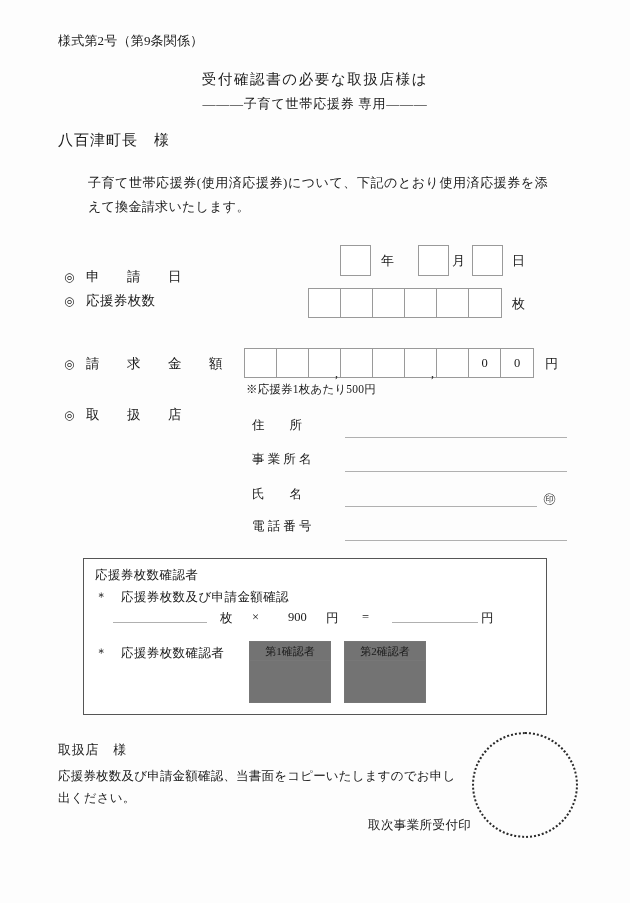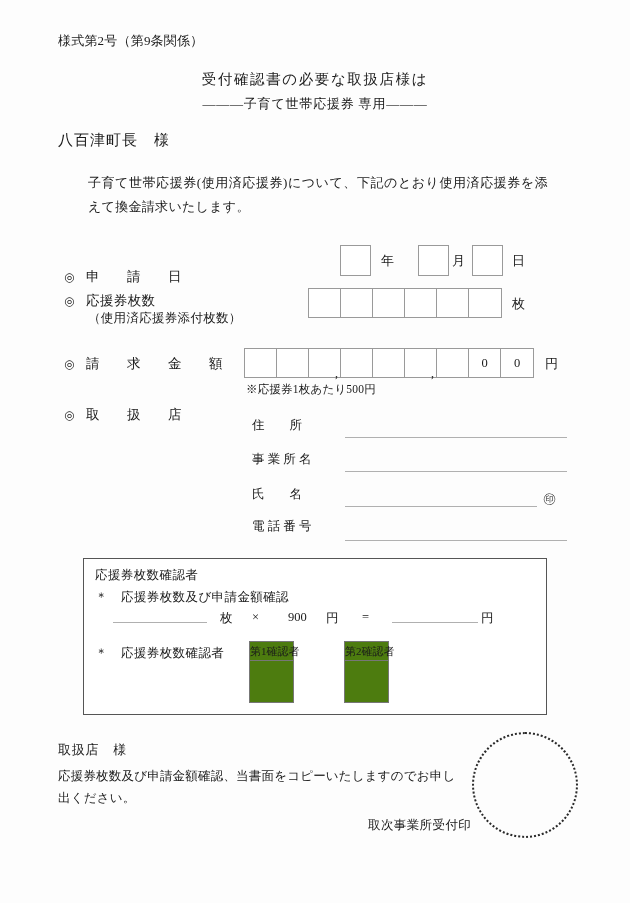--- a/index.html
+++ b/index.html
@@ -150,22 +150,22 @@
     border-bottom: 1px solid #b0b0b0;
     height: 0;
   }
   .calc-txt {
     font-size: 12.5px;
     white-space: nowrap;
   }
   .stamp-box {
     border: 1px solid #777;
     box-sizing: border-box;
-    width: 45px; height: 62px;
-    background: #4d7c0f;
+    width: 82px; height: 62px;
+    background: #737373;
   }
   .stamp-head {
     border-bottom: 1px solid #777;
     height: 18px;
     font-size: 11px;
     text-align: center;
     line-height: 18px;
     white-space: nowrap;
   }
   
@@ -216,21 +216,20 @@
   <div class="abs cellbox date-box" style="left:340px; top:245px;"></div>
   <div class="abs unit" style="left:381px; top:252px;">年</div>
   <div class="abs cellbox date-box" style="left:418px; top:245px;"></div>
   <div class="abs unit" style="left:452px; top:252px;">月</div>
   <div class="abs cellbox date-box" style="left:472px; top:245px;"></div>
   <div class="abs unit" style="left:512px; top:252px;">日</div>
 
   <div class="abs row-label" style="left:64px; top:292px;">
     <span class="marker">◎</span><span>応援券枚数</span>
   </div>
-  <div class="abs sub-note">（使用済応援券添付枚数）</div>
   <div class="abs grid" style="left:308px; top:288px; width:194px; height:30px;">
     <div class="cell" style="width:32.33px;">
         <span class="digit"></span>
       </div>
     <div class="cell" style="width:32.33px;">
         <span class="digit"></span>
       </div>
     <div class="cell" style="width:32.33px;">
         <span class="digit"></span>
       </div>

